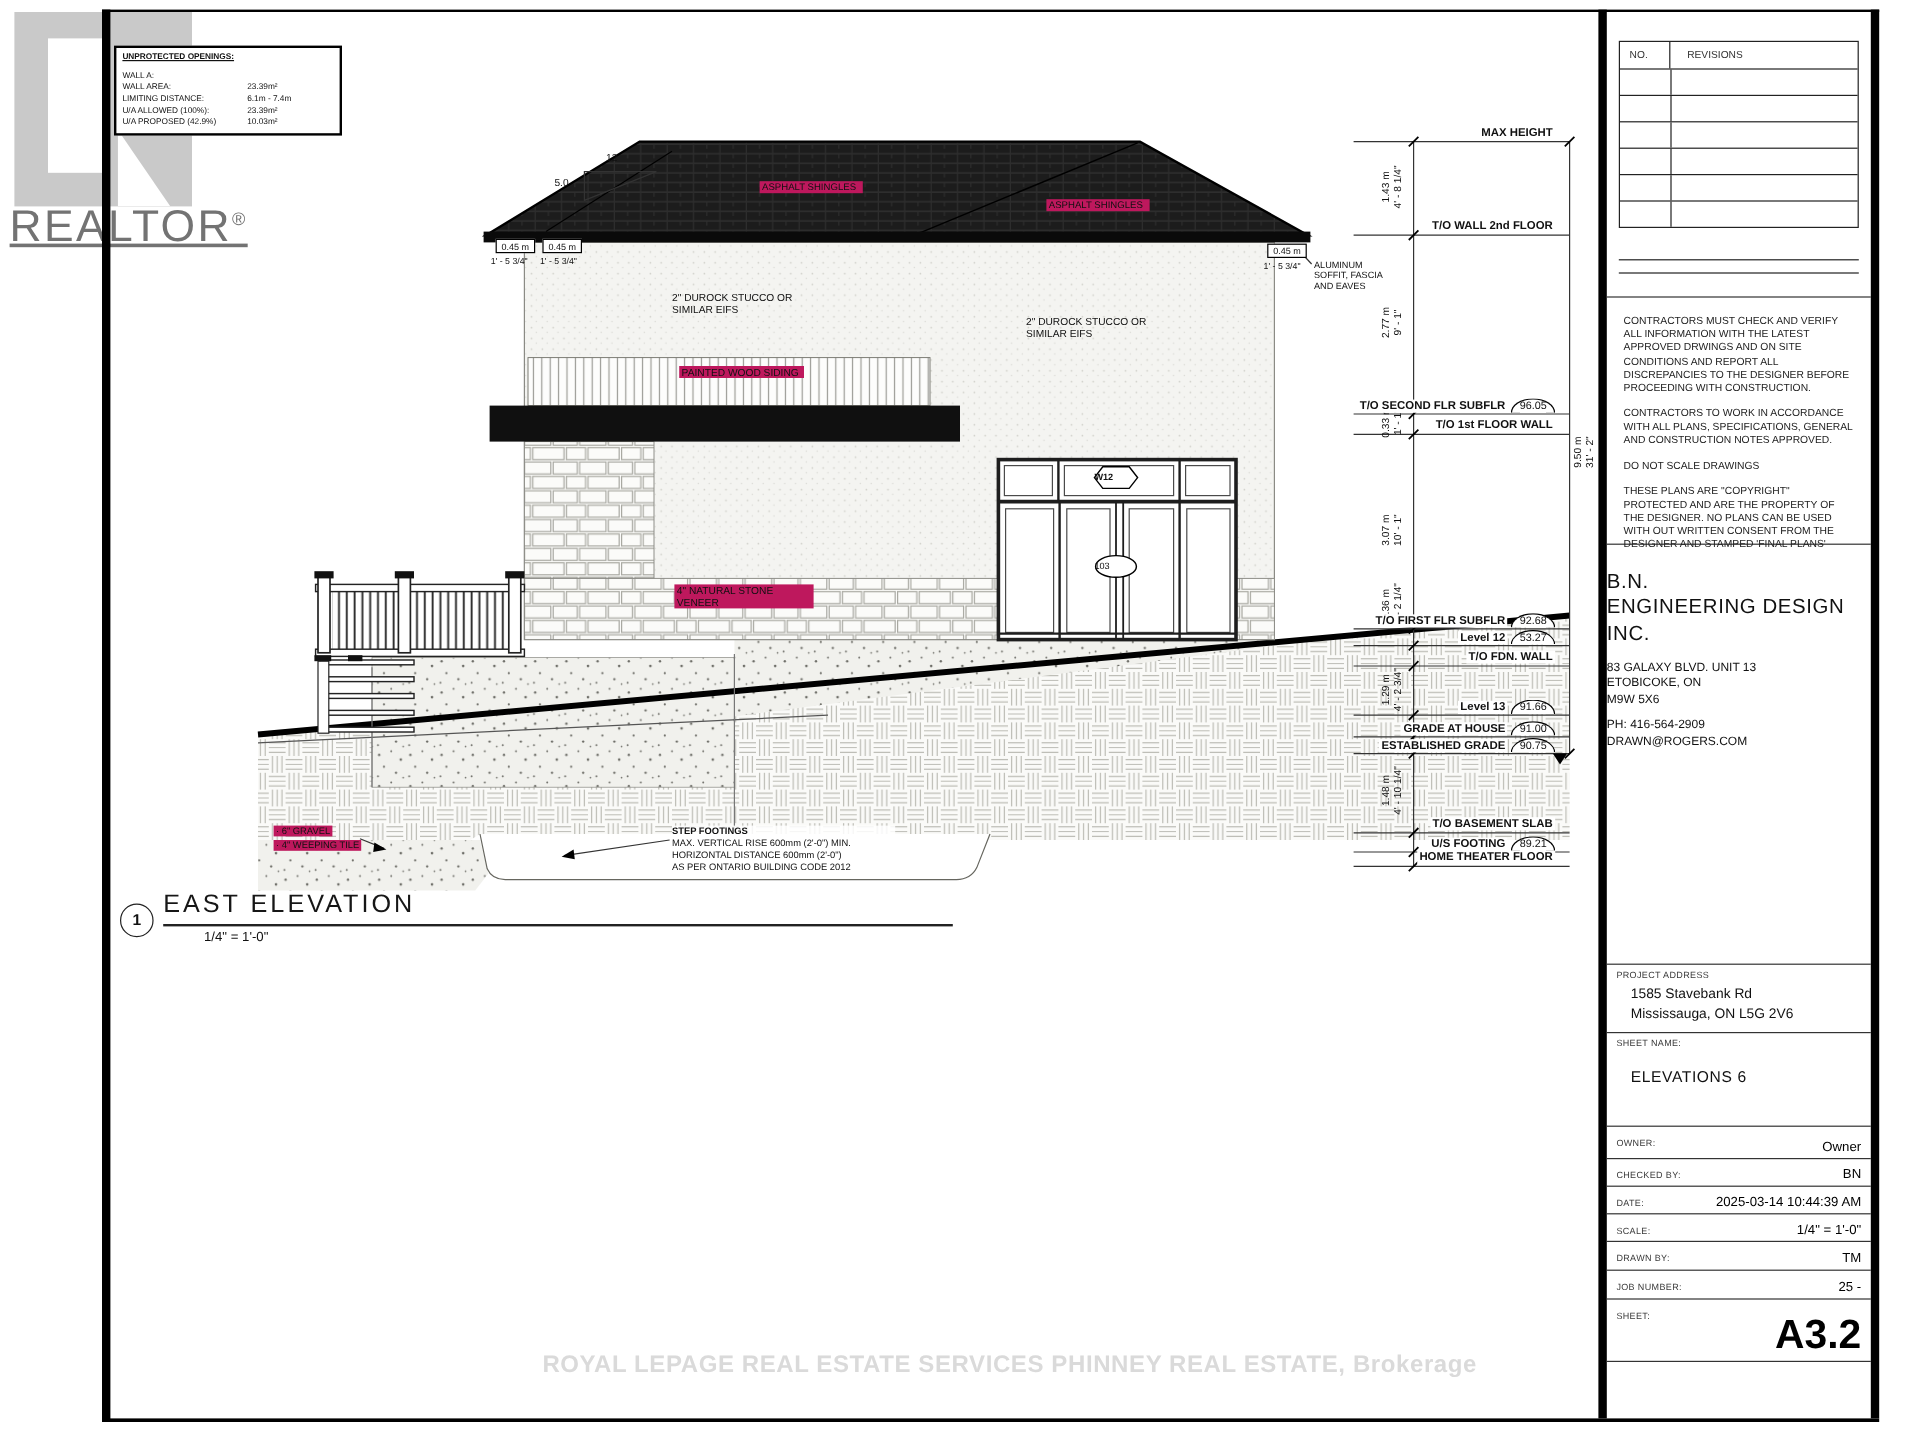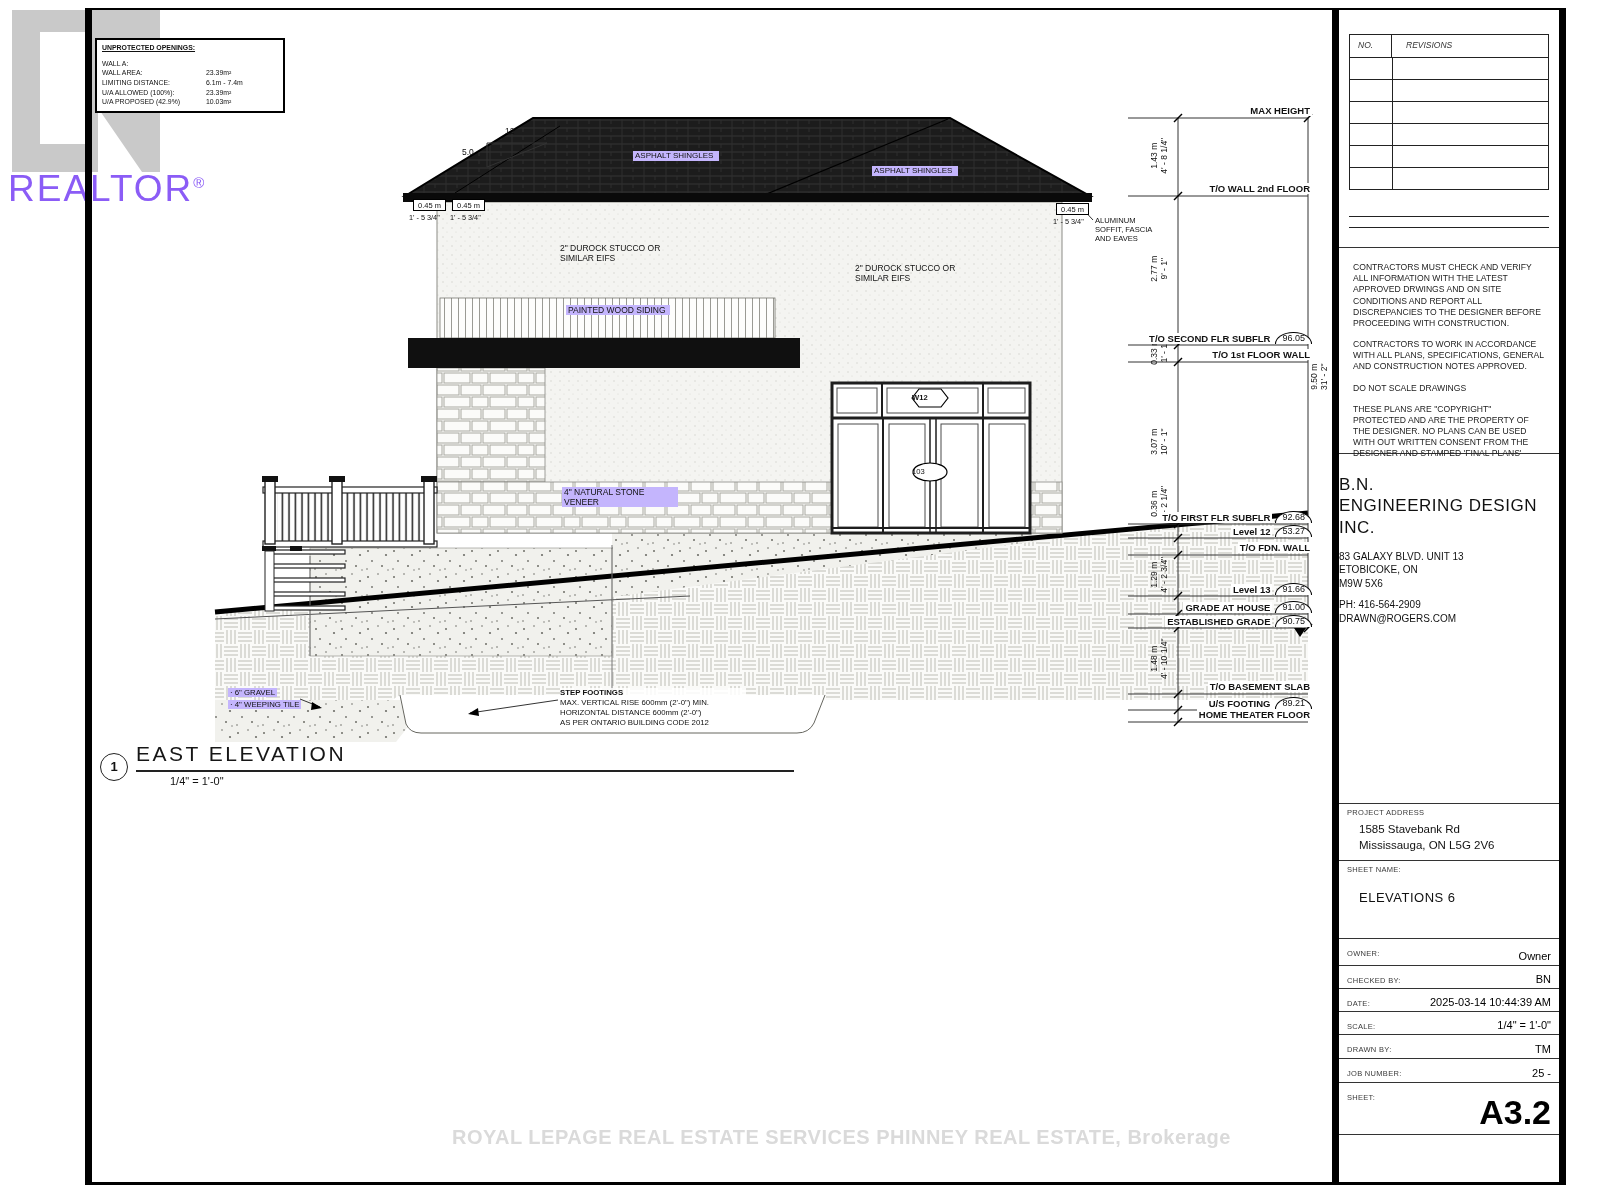--- a/index.html
+++ b/index.html
@@ -5,63 +5,63 @@
   html,body { margin:0; padding:0; background:#fff; }
   #sheet { position:relative; width:1600px; height:1200px; background:#fff; overflow:hidden;
            font-family:"Liberation Sans", sans-serif; color:#111; }
   .abs { position:absolute; }
 
   
   .wm-logo-block { position:absolute; left:12px; top:10px; width:148px; height:162px; background:#c9c9c9; }
   .wm-logo-bar { position:absolute; left:40px; top:32px; width:46px; height:112px; background:#fff; }
   .wm-logo-wedge { position:absolute; left:98px; top:108px; width:44px; height:64px; background:#fff;
                    clip-path:polygon(0 0, 100% 100%, 0 100%); }
-  .wm-realtor-text { position:absolute; left:8px; top:168px; font-size:37px; letter-spacing:2px; color:#8b5cf6; }
+  .wm-realtor-text { position:absolute; left:8px; top:168px; font-size:37px; letter-spacing:2px; color:#737373;text-decoration:underline; }
   .wm-footer { position:absolute; left:452px; top:1126px; width:700px; font-size:20px; font-weight:700;
                color:#dadada; letter-spacing:0.5px; white-space:nowrap; }
 
   
   .frame { position:absolute; background:#000; z-index:6; }
 
   
   #uo { position:absolute; left:95px; top:38px; width:176px; border:2px solid #000; background:#fff;
         padding:3px 5px 4px 5px; z-index:5; font-size:6.9px; line-height:1.4; }
   #uo .uo-title { font-weight:700; text-decoration:underline; margin-bottom:6px; }
   #uo .uo-row { display:flex; }
   #uo .uo-label { width:104px; }
 
   
   .dlabel { position:absolute; font-size:8.5px; line-height:1.2; color:#111; z-index:3; }
   .center { text-align:left; }
-  .wbg { background:#c4b5fd; padding:0 2px; }
+  .wbg { background:#be185d; padding:0 2px; }
   .boxed { border:1px solid #000; background:#fff; padding:0.5px 4px; font-size:7.5px; z-index:3; position:absolute; }
   .small { font-size:7.3px; }
 
   
-  .elev { position:absolute; right:288px; display:flex; align-items:flex-end; gap:3px; z-index:4; }
+  .elev { position:absolute; right:304px; display:flex; align-items:flex-end; gap:3px; z-index:4; }
   .elev .lab { font-size:9.5px; font-weight:700; background:#fff; padding:0 2px; white-space:nowrap; }
   .elev .bub { font-size:9px; border:1px solid #000; border-bottom:none;
                border-radius:50% 50% 0 0 / 100% 100% 0 0; padding:0 6px 1px 6px; background:#fff; }
 
   
   .vdim { position:absolute; width:84px; text-align:center; font-size:8.5px; line-height:1.15;
           transform:rotate(-90deg); transform-origin:center; color:#111; z-index:3; white-space:nowrap; }
 
   
   #view-circle { position:absolute; left:100px; top:753px; width:26px; height:26px; border:1.6px solid #222;
                  border-radius:50%; text-align:center; line-height:26px; font-size:13px; font-weight:700; z-index:3; }
   #view-title { position:absolute; left:136px; top:742px; font-size:21px; letter-spacing:2.5px; color:#161616; z-index:3; }
   #view-underline { position:absolute; left:136px; top:770px; width:658px; height:2px; background:#222; z-index:3; }
   #view-scale { position:absolute; left:170px; top:775px; font-size:11px; z-index:3; }
 
   
   #tb { position:absolute; left:1332px; top:8px; width:234px; height:1174px; box-sizing:border-box;
         border-left:7px solid #000; border-right:7px solid #000; background:#fff; z-index:5; }
   .tbsec { position:relative; box-sizing:border-box; border-bottom:1px solid #333; }
-  #rev-table { margin:26px 10px 16px 10px; border:1px solid #222; height:154px;font-style:italic; }
+  #rev-table { margin:26px 10px 16px 10px; border:1px solid #222; height:154px; }
   .rev-head { display:flex; height:22px; border-bottom:1px solid #222; font-size:8.5px; color:#333; }
   .rev-no-cell { width:42px; border-right:1px solid #222; padding:5px 0 0 8px; box-sizing:border-box; }
   .rev-title-cell { padding:5px 0 0 14px; }
   .rev-row { height:21px; border-bottom:1px solid #222; }
   .rev-row .rev-no-col { width:42px; height:100%; border-right:1px solid #222; }
   .hairline { border-bottom:1px solid #222; height:10px; margin:0; }
   #notes { padding:14px 14px 0 14px; font-size:8.6px; line-height:1.3; color:#222; }
   #notes p { margin:0 0 10px 0; }
   #company { text-align:left; padding-top:20px; }
   .co-name { font-size:17px; letter-spacing:0.5px; line-height:1.25; }

